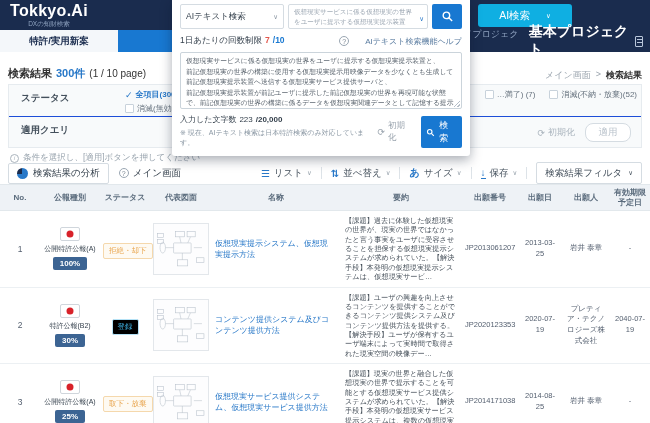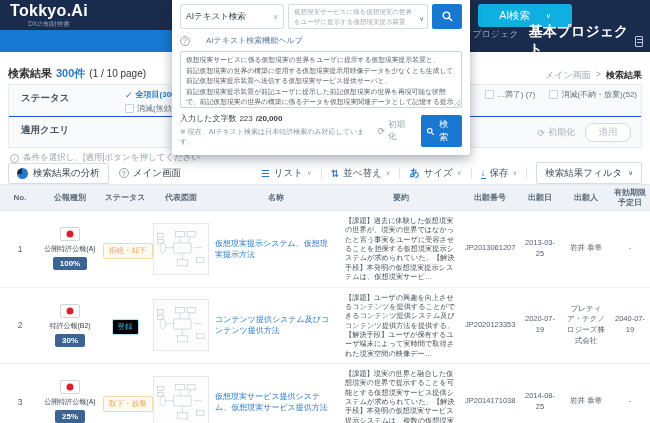--- a/index.html
+++ b/index.html
@@ -141,20 +141,23 @@
       <div class="logo-t">Tokkyo.Ai</div>
       <div class="logo-s">DXの知財検索</div>
     </div>
     <div class="ai-btn">
       <span>AI検索</span>
       <span class="chev">∨</span>
     </div>
   </div>
 
   <div class="tabbar">
+    <div class="tab">
+      <span>特許/実用新案</span>
+    </div>
     <div class="proj">
       <span class="proj-l">マイプロジェクト :</span>
       <span class="proj-v">基本プロジェクト</span>
       <span class="proj-ic"></span>
     </div>
   </div>
 
   <div class="results">
     <span class="lbl">検索結果</span>
     <span class="count">300件</span>
@@ -422,20 +425,25 @@
         <span class="chev">∨</span>
       </div>
       <div class="s-search-btn">
         <svg width="13" height="13" viewBox="0 0 24 24">
           <circle cx="10" cy="10" r="6" stroke="#fff" fill="none" stroke-width="2.6"></circle>
           <line x1="14.5" y1="14.5" x2="20.5" y2="20.5" stroke="#fff" stroke-width="2.6"></line>
         </svg>
       </div>
     </div>
     <div class="s-row2">
+      <div class="s-limit">
+        <span>1日あたりの回数制限</span>
+        <span class="used">7</span>
+        <span class="max">/10</span>
+      </div>
       <div class="s-help">
         <span class="q-ic">?</span>
         <span>AIテキスト検索機能ヘルプ</span>
       </div>
     </div>
     <div class="s-textarea">仮想現実サービスに係る仮想現実の世界をユーザに提示する仮想現実提示装置と、
 前記仮想現実の世界の構築に使用する仮想現実提示用映像データを少なくとも生成して前記仮想現実提示装置へ送信する仮想現実サービス提供サーバと、
 前記仮想現実提示装置が前記ユーザに提示した前記仮想現実の世界を再現可能な状態で、前記仮想現実の世界の構築に係るデータを仮想現実関連データとして記憶する提示済み仮想現実関連データ記憶データベースと、
 を具備する仮想現実提示システム。</div>
     <div class="s-footer">

